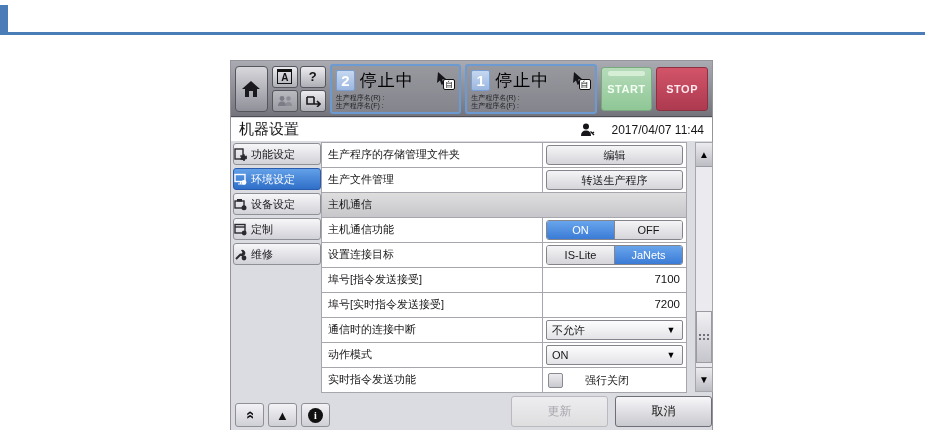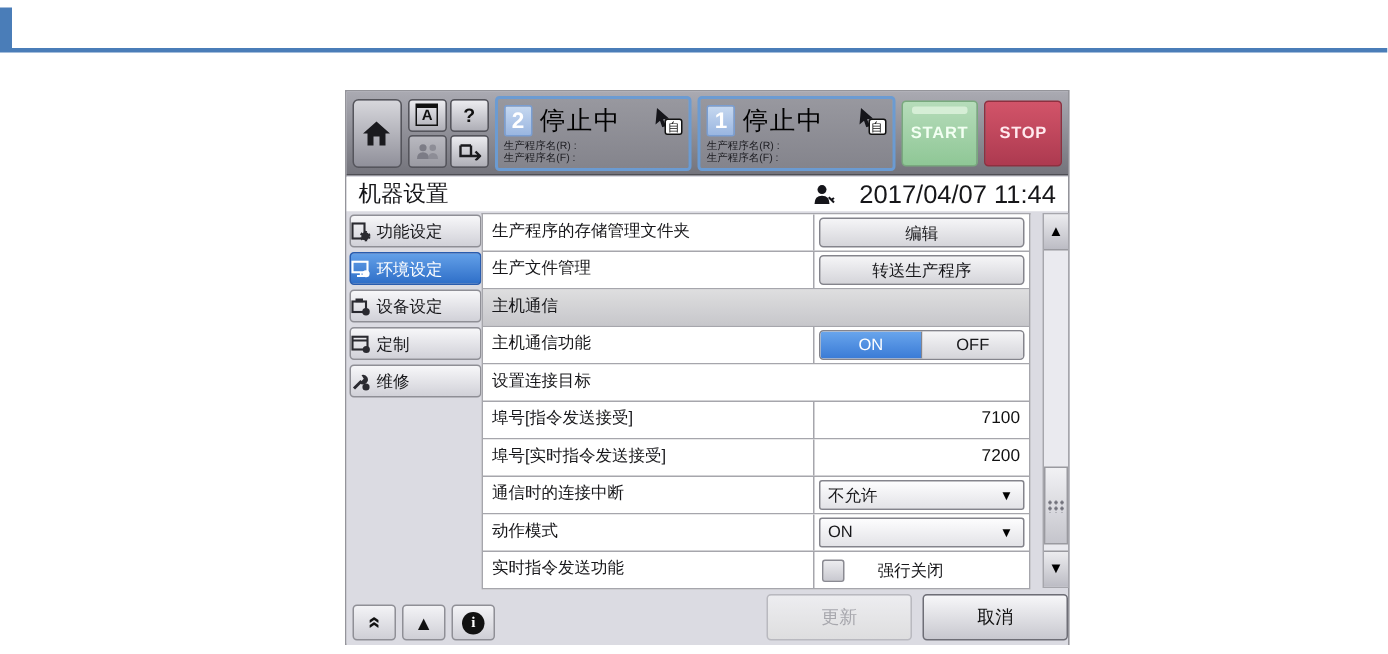--- a/index.html
+++ b/index.html
@@ -54,21 +54,21 @@
   .stop-btn { width:52px; height:44px; border:1px solid #8e3040; border-radius:3px;
               background:linear-gradient(#d25469,#ad3a50); color:#ffe9ee; font-size:11px;
               font-weight:bold; display:flex; align-items:center; justify-content:center;
               letter-spacing:.5px; }
 
   
   .title-row { position:absolute; left:0; top:57px; width:481px; height:23px; background:#fff;
                display:flex; align-items:center; padding:0 8px; }
   .page-title { font-size:15px; color:#161619; }
   .title-right { margin-left:auto; display:flex; align-items:center; gap:16px; }
-  .datetime { font-size:17px; color:#161619; }
+  .datetime { font-size:12px; color:#161619; }
 
   
   .content { position:absolute; left:0; top:80px; width:481px; height:289px; background:#dbdbe2; }
 
   .side-item { position:absolute; left:2px; width:88px; height:22px; border:1px solid #8f8f96;
                border-radius:3px; background:linear-gradient(#f7f7f9,#d1d1d8); display:flex;
                align-items:center; gap:4px; padding-left:0; font-size:11px; color:#17171a; }
   .side-item.selected { background:linear-gradient(#63a0e8,#2f6fc8); color:#fff; border-color:#295cae; }
   .side-icon { width:13px; height:13px; flex:0 0 13px; }
 
@@ -294,20 +294,26 @@
           <div class="row-value">
             <div class="seg">
               <div class="seg-opt on">ON</div>
               <div class="seg-opt">OFF</div>
             </div>
           </div>
         </div>
 
         <div class="row">
           <div class="row-label">设置连接目标</div>
+          <div class="row-value">
+            <div class="seg">
+              <div class="seg-opt">IS-Lite</div>
+              <div class="seg-opt on">JaNets</div>
+            </div>
+          </div>
         </div>
 
         <div class="row">
           <div class="row-label">埠号[指令发送接受]</div>
           <div class="row-value">
             <div class="num-val">7100</div>
           </div>
         </div>
 
         <div class="row">

